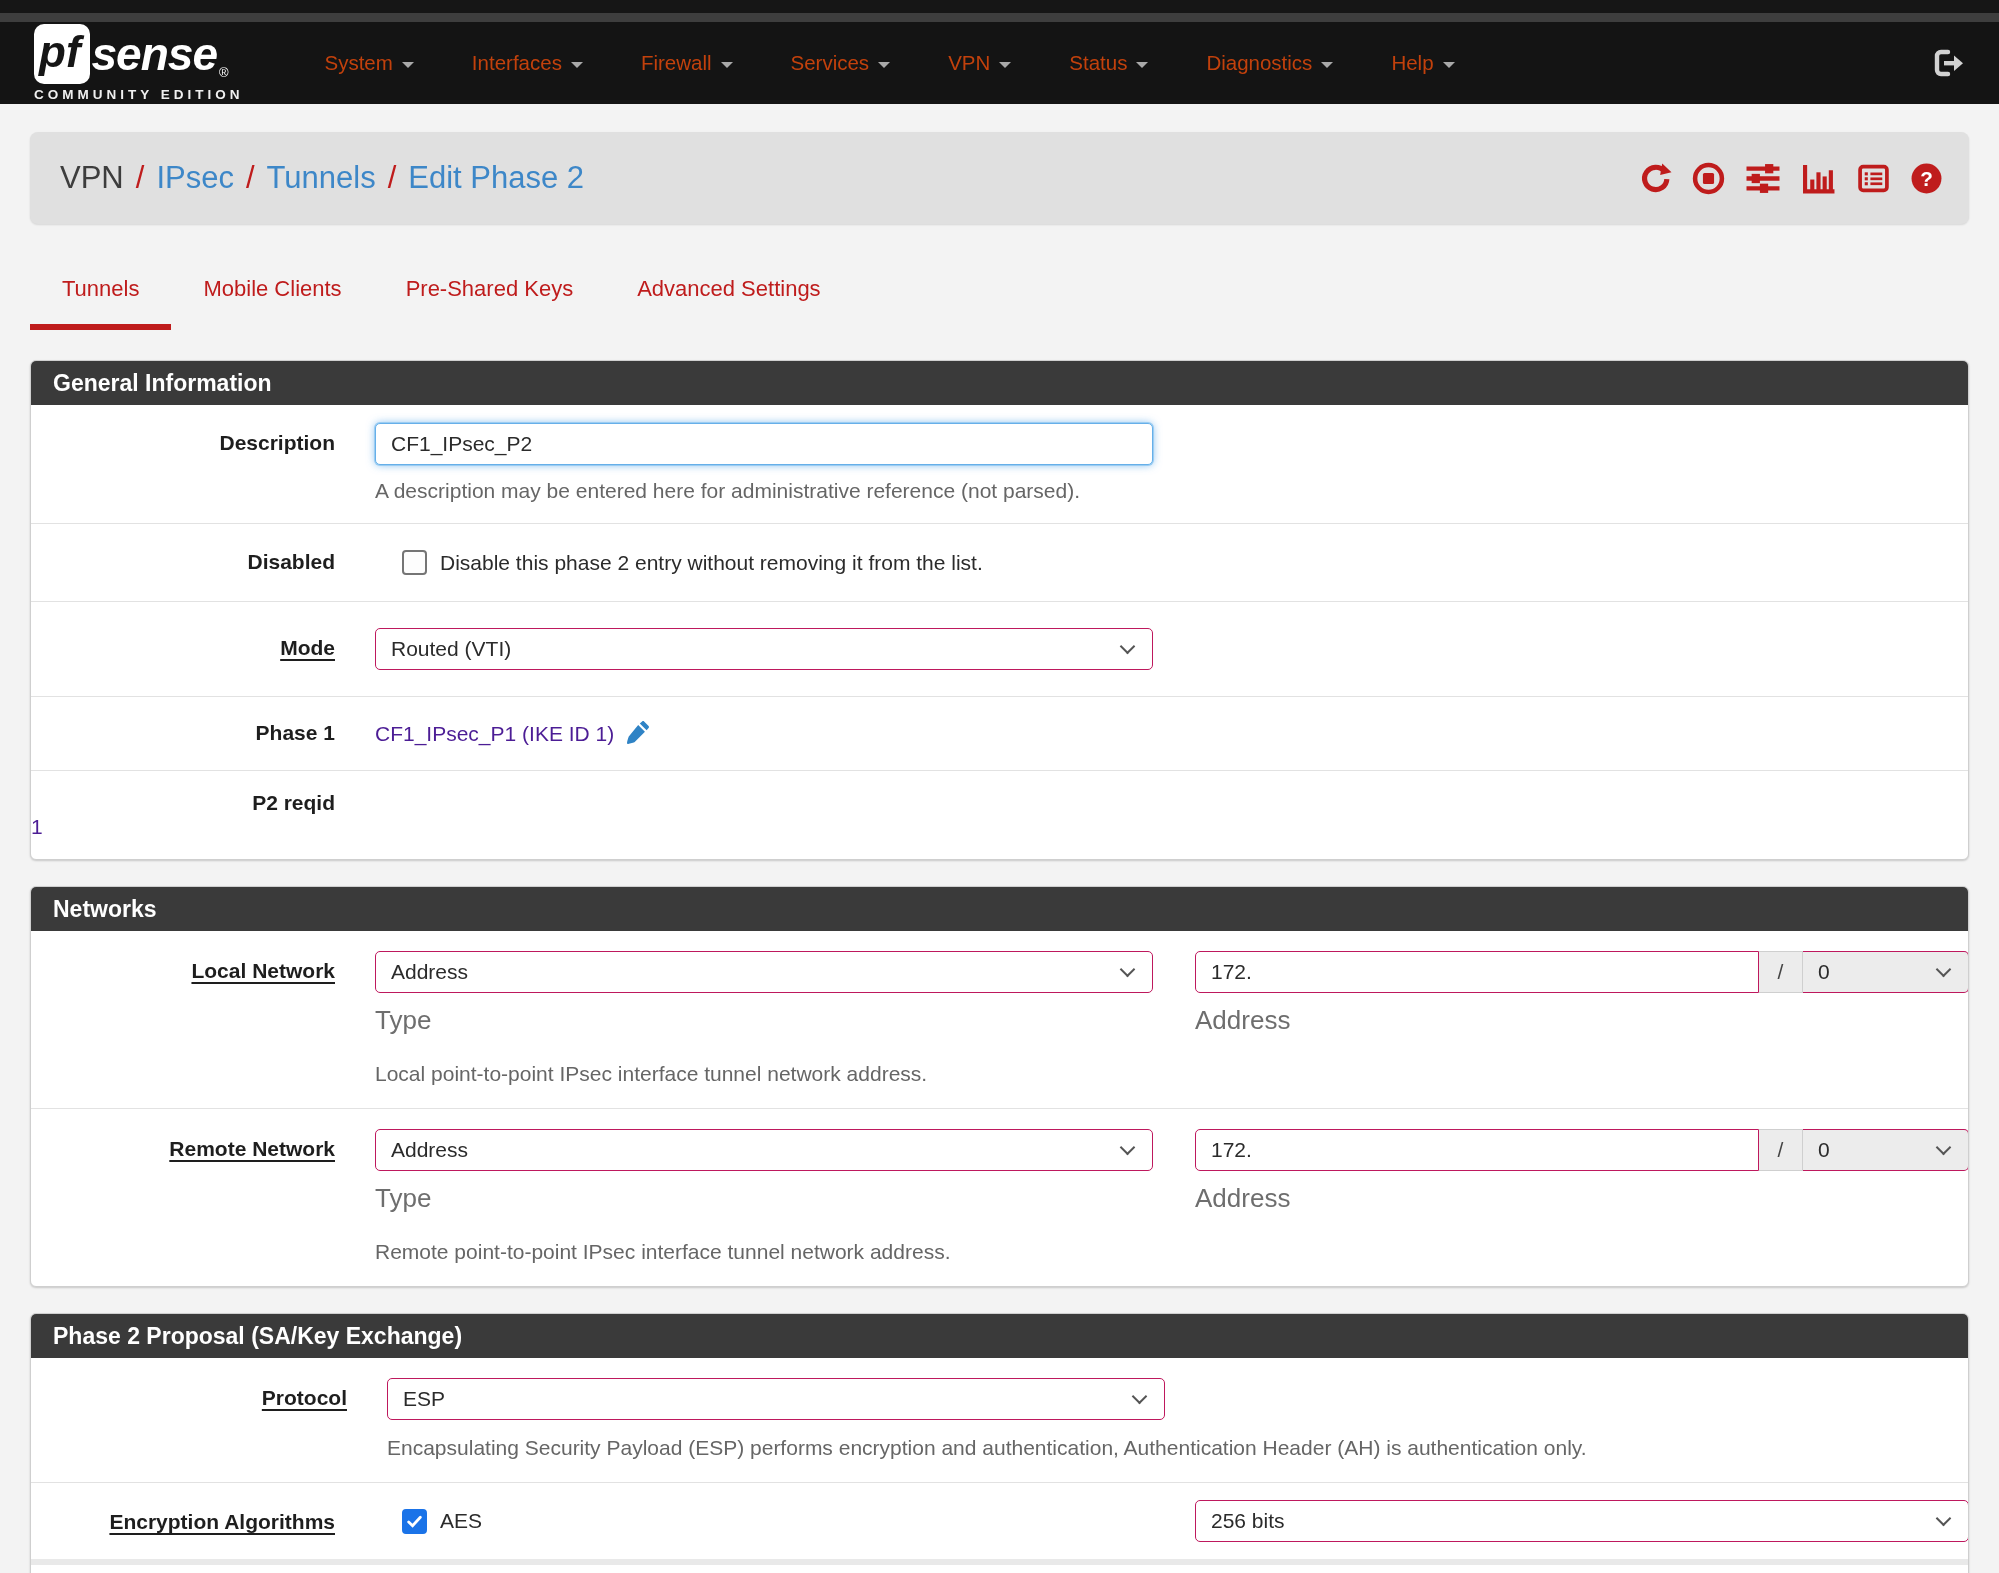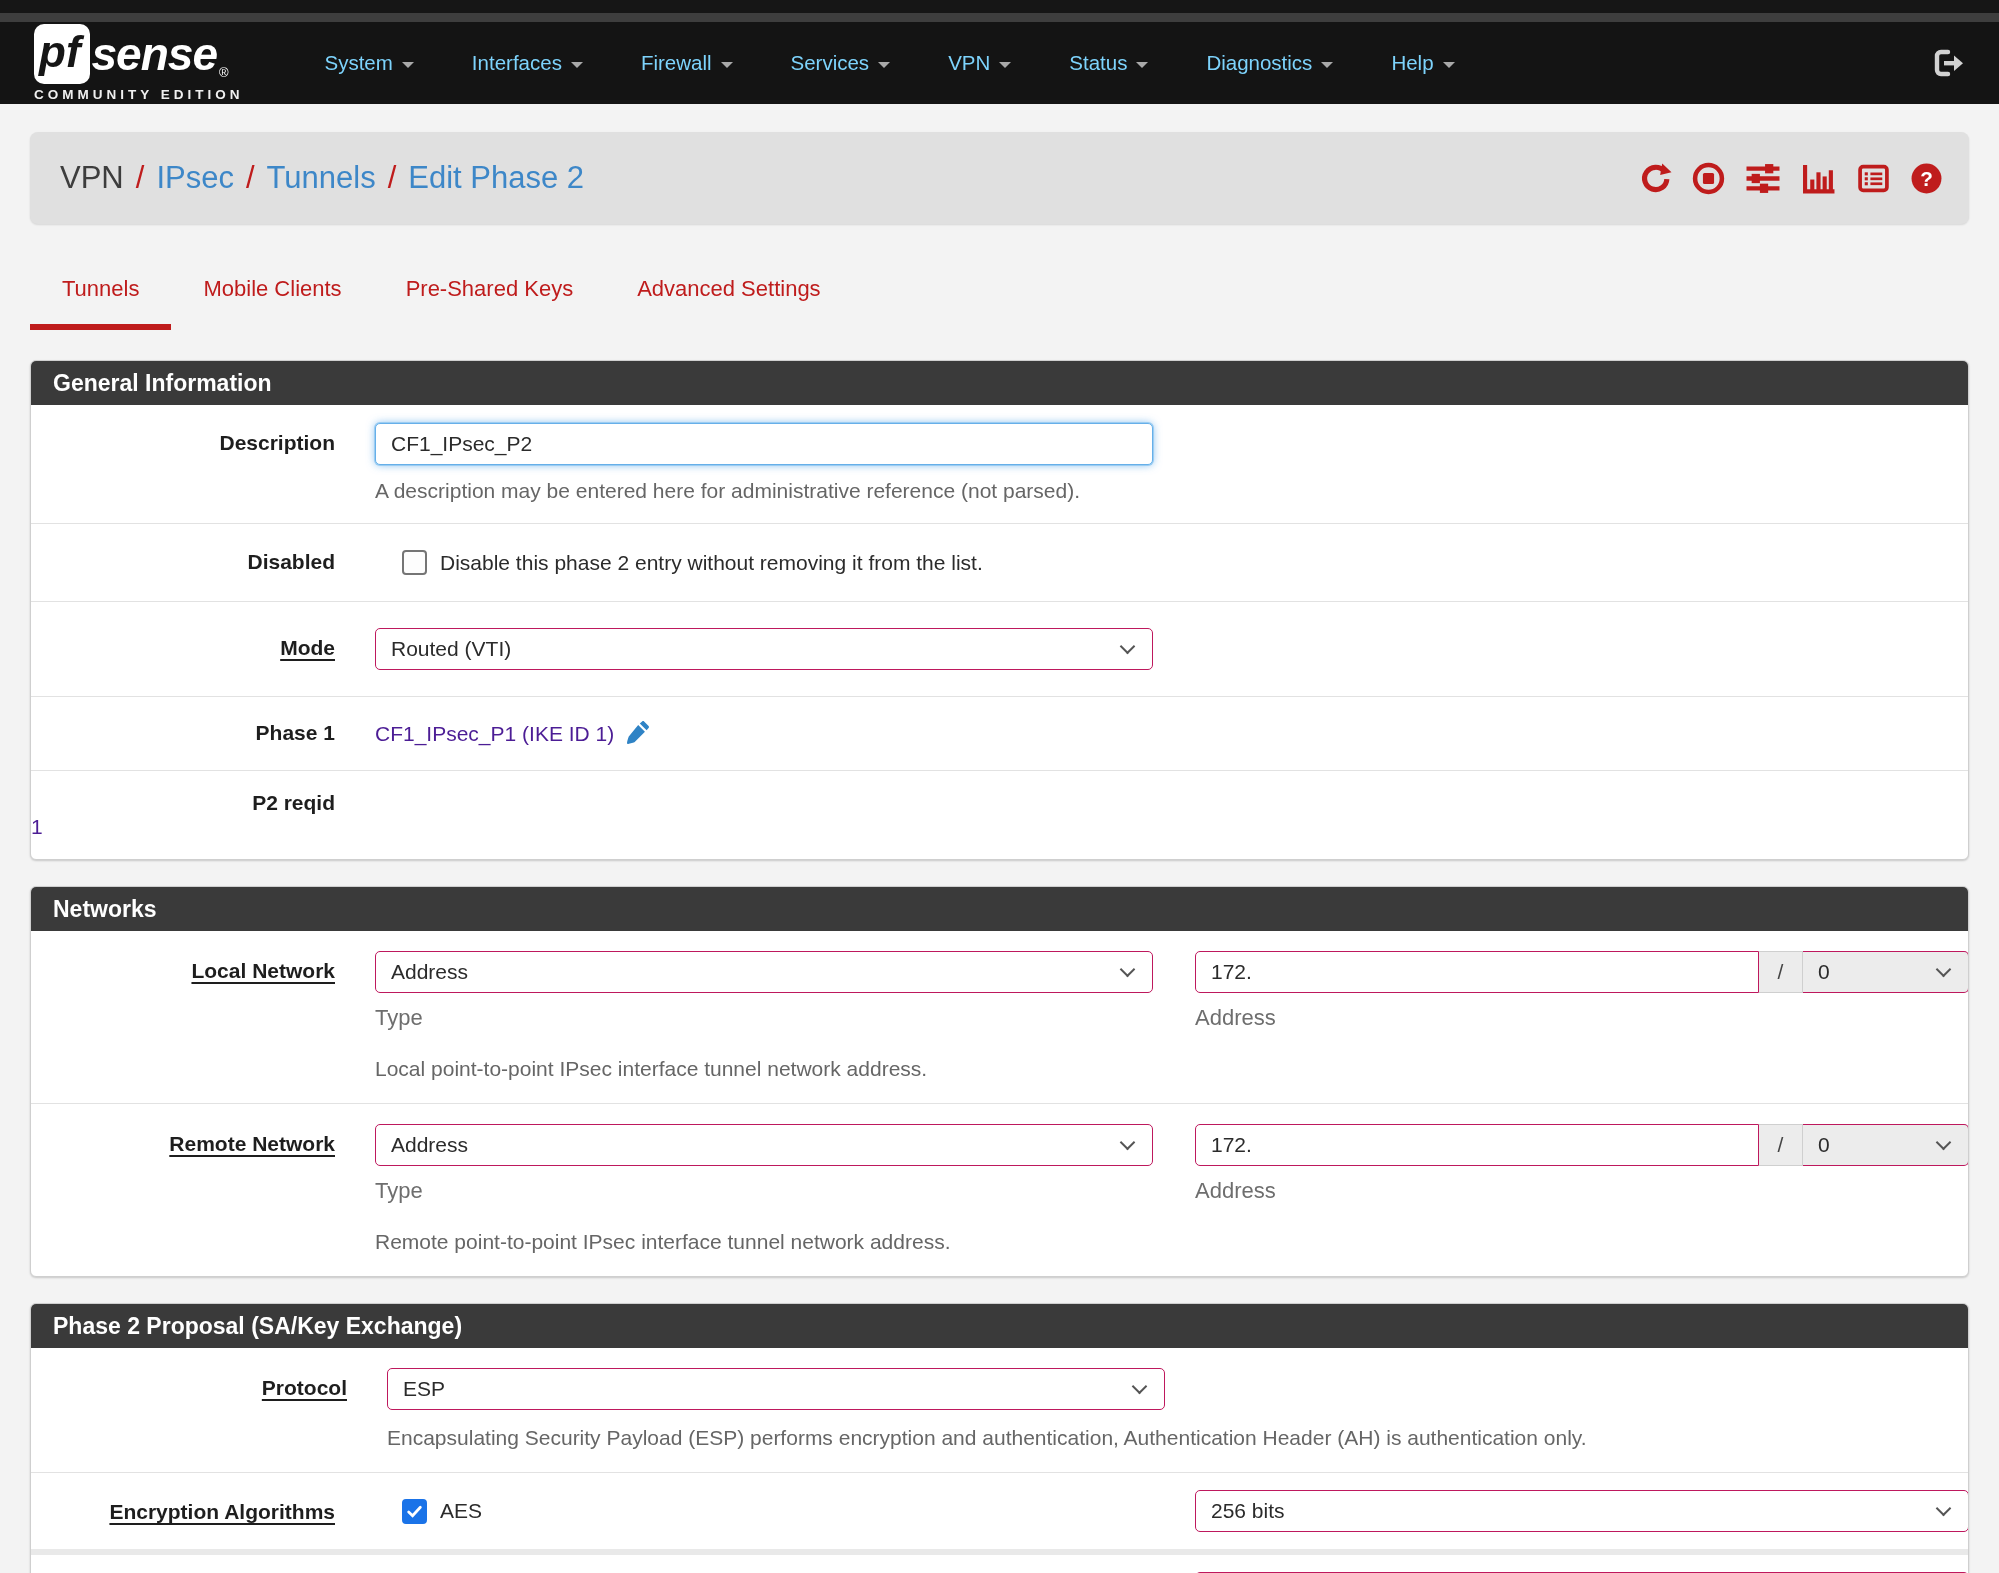--- a/index.html
+++ b/index.html
@@ -13,21 +13,21 @@
 
   .brand { display:flex; flex-direction:column; justify-content:center; }
   .brand-row { display:flex; align-items:center; }
   .pf-box { background:#fff; color:#161616; font-weight:bold; font-style:italic;
             font-size:44px; line-height:1; padding:6px 9px 10px 5px; border-radius:10px; }
   .sense { color:#fff; font-weight:bold; font-style:italic; font-size:46px; letter-spacing:-1px; margin-left:2px; }
   .reg { color:#fff; font-size:13px; align-self:flex-end; margin:0 0 4px 2px; }
   .edition { color:#f0f0f0; font-size:13.5px; font-weight:bold; letter-spacing:4px; margin-top:3px; }
 
   .nav-menu { display:flex; align-items:center; margin-left:52px; }
-  .nav-item { display:flex; align-items:center; gap:9px; color:#7dd3fc; font-size:20.5px;
+  .nav-item { display:flex; align-items:center; gap:9px; color:#c2410c; font-size:20.5px;
               padding:0 29px; cursor:pointer; }
   .caret-down { width:0; height:0; border-left:6px solid transparent; border-right:6px solid transparent;
                 border-top:6px solid #a9a9a9; margin-top:3px; }
   .logout { margin-left:auto; display:flex; align-items:center; cursor:pointer; }
 
   
   .bc-panel { margin:28px 30px 0; height:92px; background:#e0e0e0; border-radius:8px;
               display:flex; align-items:center; padding:0 26px 0 30px;
               box-shadow:0 1px 2px rgba(0,0,0,.12); }
   .bc { display:flex; align-items:center; font-size:31px; }
@@ -68,21 +68,21 @@
                   box-shadow:0 0 0 1px #9bcdf2, 0 0 9px rgba(88,166,233,.75); }
 
   .flex-line { display:flex; gap:42px; }
   .ig { display:flex; width:774px; }
   .ig-input { width:564px; border-radius:5px 0 0 5px; }
   .ig-addon { width:44px; flex:none; background:#ececec; border:1px solid #cfcfcf; border-left:none;
               display:flex; align-items:center; justify-content:center; font-size:21px; color:#444; }
   .ig-sel { width:166px; flex:none; background:#ececec; border-left:none; border-radius:0 5px 5px 0; }
   .w-right { width:774px; }
 
-  .sublabel { font-size:22px; color:#6e6e6e; margin-top:12px; }
+  .sublabel { font-size:26px; color:#6e6e6e; margin-top:12px; }
   .help { font-size:21px; color:#666; }
 
   
   .cb-line { display:flex; align-items:center; gap:13px; font-size:21px; color:#2b2b2b;padding-left:27px; }
   .cb { width:25px; height:25px; border:2px solid #757575; border-radius:4px; background:#fdfdfd;
         flex:none; display:flex; align-items:center; justify-content:center; cursor:pointer; }
   .cb.checked { background:#1a73e8; border-color:#1a73e8; }
 
   .static-val { font-size:21px; color:#4c1d95; display:flex; align-items:center; gap:10px; }
 </style>

